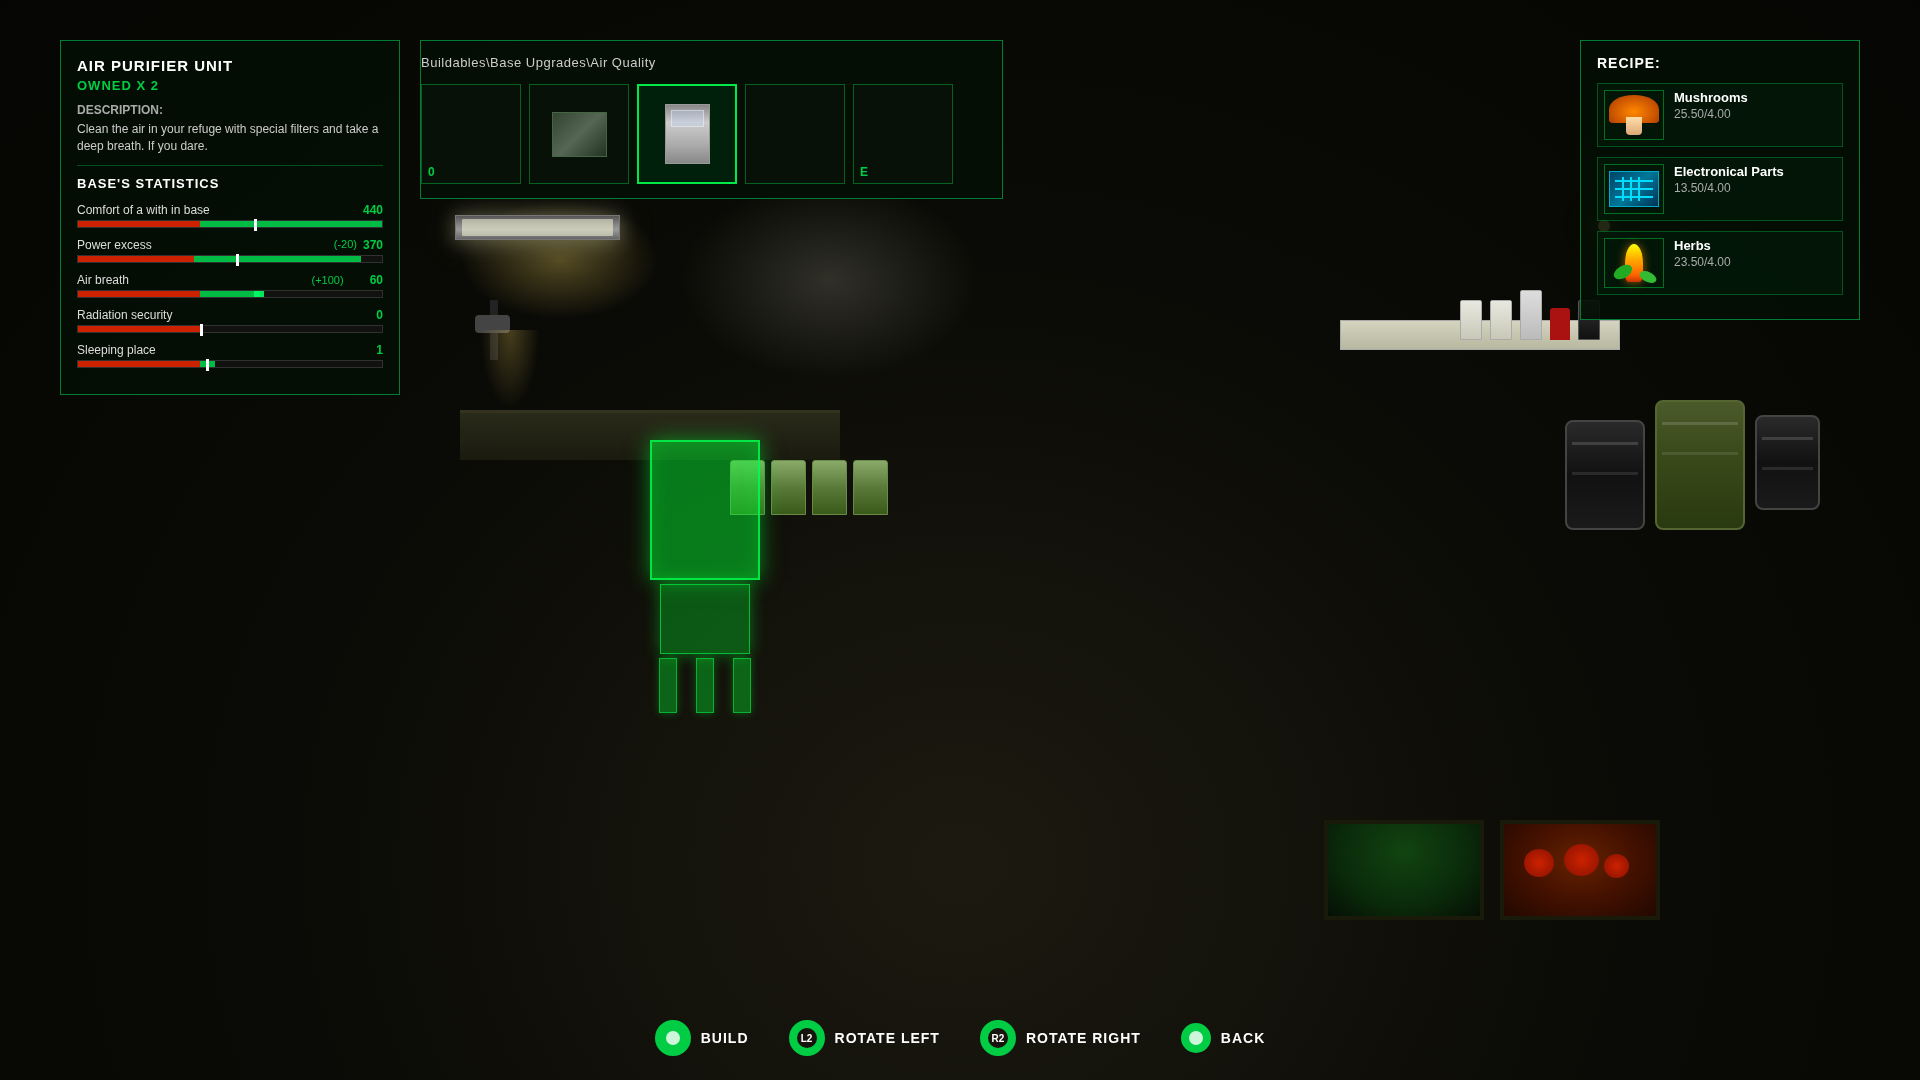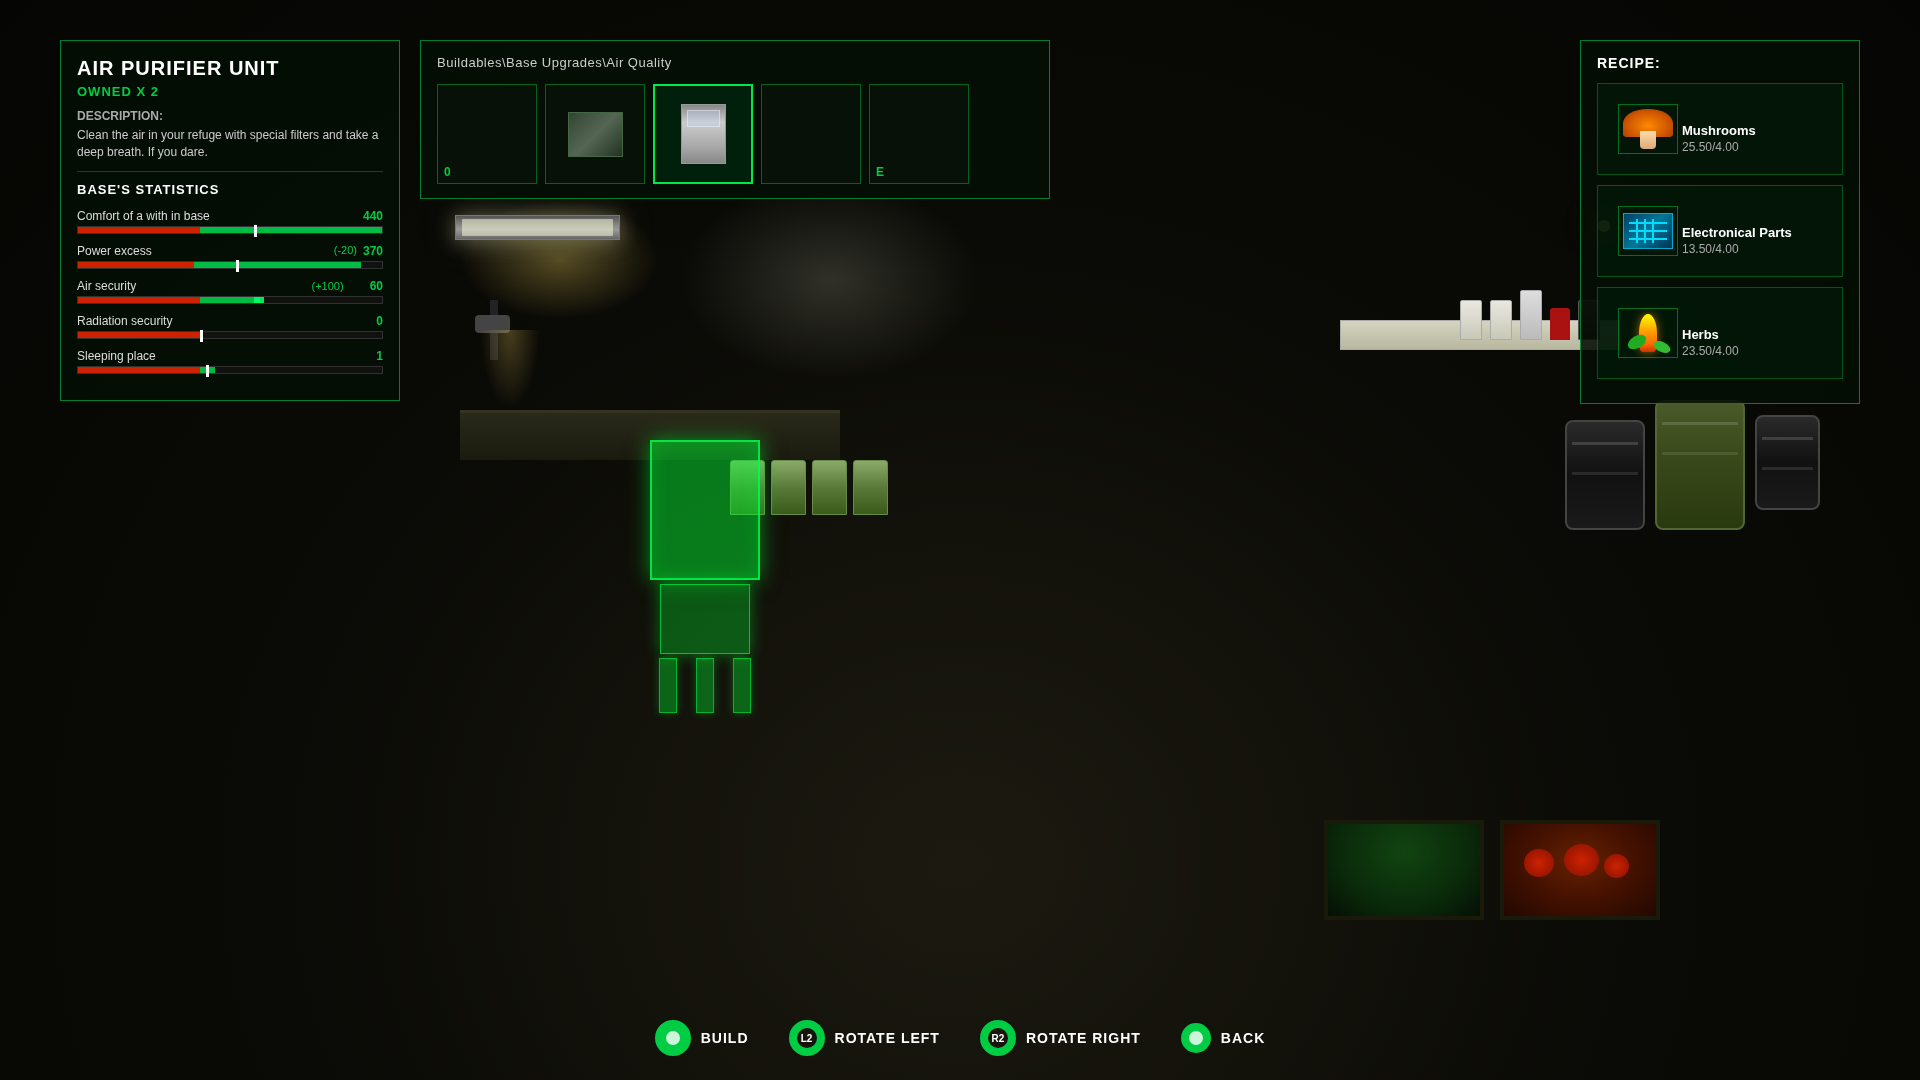--- a/index.html
+++ b/index.html
@@ -101,21 +101,21 @@
     
     #left-panel {
       left: 60px;
       top: 40px;
       width: 340px;
       padding: 16px;
     }
 
     .panel-title {
       color: #ffffff;
-      font-size: 20px;
+      font-size: 15px;
       font-weight: bold;
       letter-spacing: 1px;
       text-transform: uppercase;
       margin-bottom: 4px;
     }
 
     .owned-label {
       color: #00cc44;
       font-size: 13px;
       font-weight: bold;
@@ -208,22 +208,22 @@
       top: -2px;
       width: 3px;
       height: 12px;
       background: #ffffff;
     }
 
     
     #top-panel {
       left: 420px;
       top: 40px;
-      width: 630px;
-      padding: 14px 16px;
+      width: 583px;
+      padding: 14px 0;
     }
 
     .breadcrumb {
       color: #cccccc;
       font-size: 13px;
       margin-bottom: 14px;
       letter-spacing: 0.5px;
     }
 
     .item-slots {
@@ -297,24 +297,24 @@
       color: #ffffff;
       font-size: 14px;
       font-weight: bold;
       letter-spacing: 1px;
       text-transform: uppercase;
       margin-bottom: 12px;
     }
 
     .recipe-item {
       display: flex;
-      align-items: flex-end;
-      gap: 4px;
+      align-items: flex-start;
+      gap: 10px;
       margin-bottom: 10px;
-      padding: 20px;
+      padding: 6px;
       border: 1px solid rgba(0, 180, 60, 0.4);
       background: rgba(0, 30, 10, 0.5);
     }
 
     .recipe-img {
       width: 60px;
       height: 50px;
       border: 1px solid rgba(0,200,60,0.5);
       display: flex;
       align-items: center;
@@ -786,21 +786,21 @@
           </span>
         </div>
         <div class="stat-bar-bg">
           <div class="stat-bar-red" style="width: 38%;"></div>
           <div class="stat-bar-green" style="left: 38%; width: 55%;"></div>
           <div class="stat-bar-marker" style="left: 52%;"></div>
         </div>
       </div>
       <div class="stat-row">
         <div class="stat-header">
-          <span class="stat-name">Air security</span>
+          <span class="stat-name">Air breath</span>
           <span style="display: flex; gap: 20px; align-items: center;">
             <span class="stat-modifier">(+100)</span>
             <span class="stat-value">60</span>
           </span>
         </div>
         <div class="stat-bar-bg">
           <div class="stat-bar-red" style="width: 40%;"></div>
           <div class="stat-bar-green" style="left: 40%; width: 20%;"></div>
           <div class="stat-bar-highlight" style="left: 58%;"></div>
         </div>

